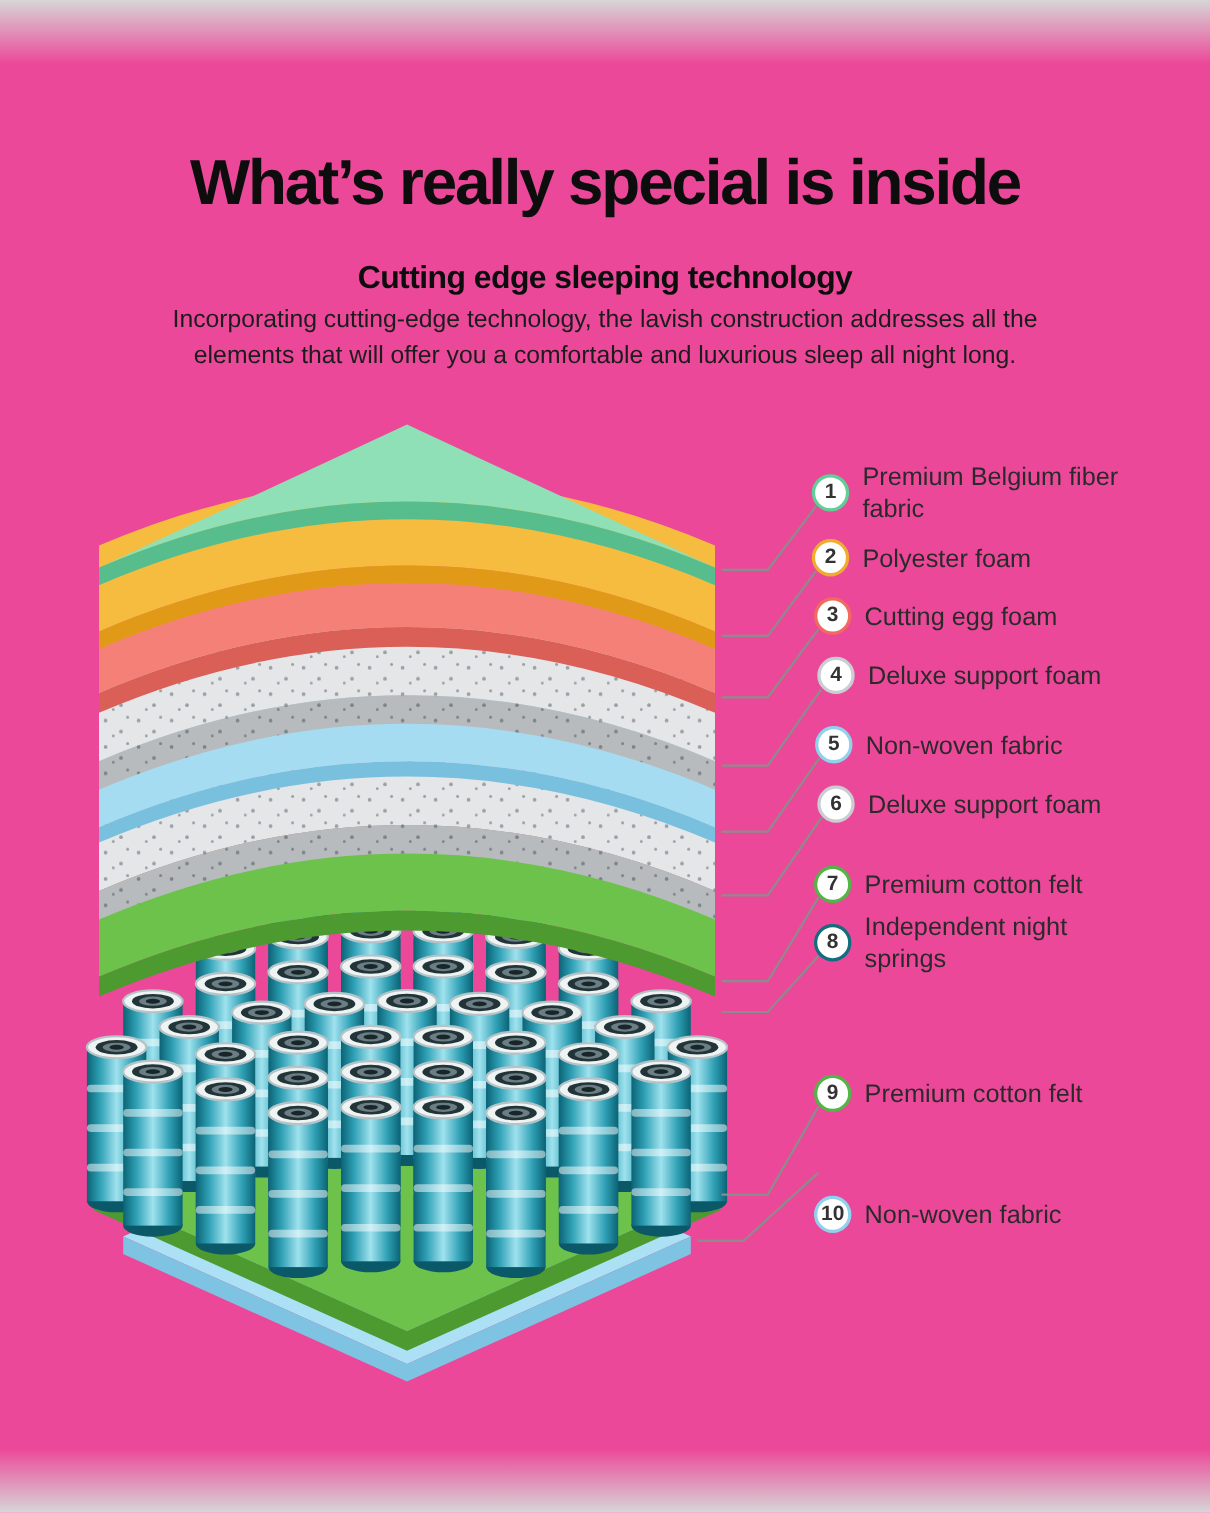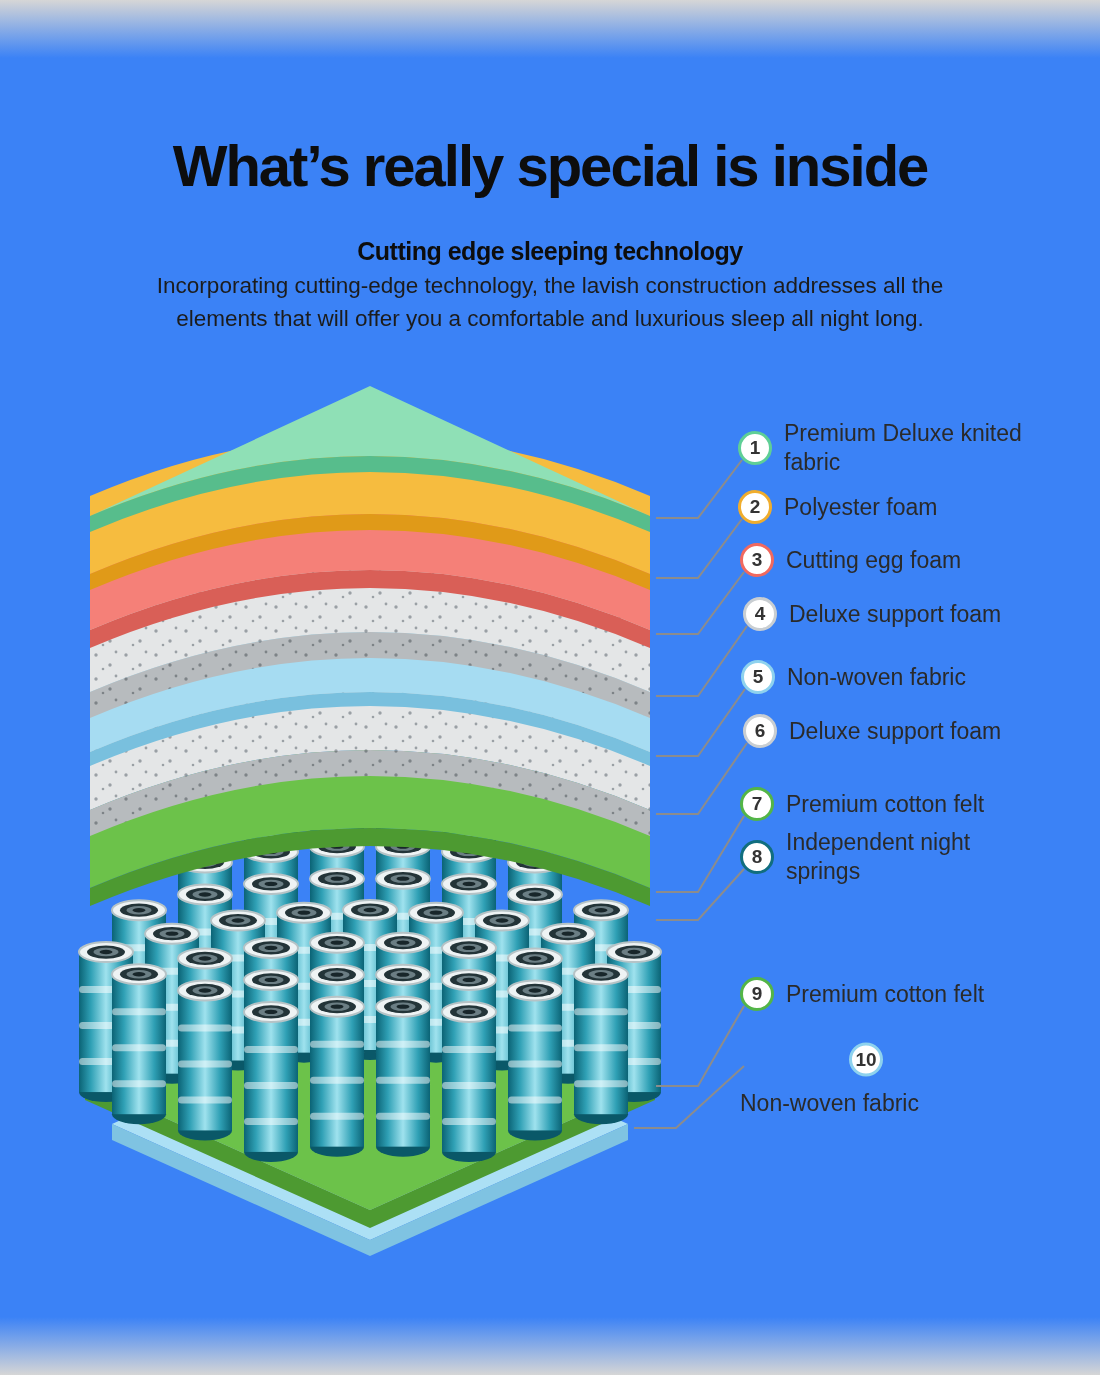--- a/index.html
+++ b/index.html
@@ -1,25 +1,25 @@
 <!DOCTYPE html>
 <html><head>
 <meta charset="utf-8">
 <style>
   *{margin:0;padding:0;box-sizing:border-box}
   html,body{background:#ffffff}
   body{font-family:"Liberation Sans",sans-serif;color:#111}
-  .page{position:relative;width:1100px;height:1375px;background:#3b82f6;overflow:hidden;margin:0 auto}
+  .page{position:relative;width:1100px;height:1375px;background:#ec4899;overflow:hidden;margin:0 auto}
   .edge-top{position:absolute;top:0;left:0;right:0;height:58px;
     background:linear-gradient(#d6d6d6,rgba(255,255,255,0));z-index:0}
   .edge-bottom{position:absolute;bottom:0;left:0;right:0;height:58px;
     background:linear-gradient(rgba(255,255,255,0),#d6d6d6);z-index:0}
   header{position:relative;z-index:2;text-align:center;padding-top:136px}
   h1{font-size:58px;font-weight:900;letter-spacing:-2px;color:#0d0d0d;line-height:1.05}
-  h2{font-size:25px;font-weight:bold;color:#0d0d0d;margin-top:40px;letter-spacing:-0.5px}
+  h2{font-size:29px;font-weight:bold;color:#0d0d0d;margin-top:40px;letter-spacing:-0.5px}
   .desc{font-size:22.5px;color:#1c1c1c;margin:4px auto 0;max-width:820px;line-height:1.45}
   #diagram-svg{position:absolute;left:0;top:0;z-index:1}
   #callouts{position:absolute;inset:0;z-index:3}
   .callout{position:absolute;display:flex;align-items:center;gap:12px;transform:translateY(-50%)}
   .badge{width:34px;height:34px;border-radius:50%;border:3.5px solid #999;background:#fff;
     display:flex;align-items:center;justify-content:center;
     font-size:19px;font-weight:bold;color:#333;flex:0 0 auto}
   .clabel{font-size:23px;color:#2a2a2a;width:252px;line-height:1.26}
 </style>
 </head>
@@ -512,21 +512,21 @@
         <path d="M 656,892 L 698,892 L 744,816"></path>
         <path d="M 656,920 L 698,920 L 744,869"></path>
         <path d="M 656,1086 L 698,1086 L 744,1006"></path>
         <path d="M 634,1128 L 676,1128 L 744,1066"></path>
       </g>
     </svg>
 
   <div id="callouts">
       <div class="callout" style="left: 738px; top: 448px;">
         <span class="badge" style="border-color: rgb(95, 207, 150);">1</span>
-        <span class="clabel">Premium Deluxe knited fabric</span>
+        <span class="clabel">Premium Belgium fiber fabric</span>
       </div>
       <div class="callout" style="left: 738px; top: 507px;">
         <span class="badge" style="border-color: rgb(240, 173, 45);">2</span>
         <span class="clabel">Polyester foam</span>
       </div>
       <div class="callout" style="left: 740px; top: 560px;">
         <span class="badge" style="border-color: rgb(241, 105, 95);">3</span>
         <span class="clabel">Cutting egg foam</span>
       </div>
       <div class="callout" style="left: 743px; top: 614px;">
@@ -546,18 +546,18 @@
         <span class="clabel">Premium cotton felt</span>
       </div>
       <div class="callout" style="left: 740px; top: 857px;">
         <span class="badge" style="border-color: rgb(17, 110, 126);">8</span>
         <span class="clabel">Independent night springs</span>
       </div>
       <div class="callout" style="left: 740px; top: 994px;">
         <span class="badge" style="border-color: rgb(83, 181, 71);">9</span>
         <span class="clabel">Premium cotton felt</span>
       </div>
-      <div class="callout" style="left: 740px; top: 1080px; flex-direction: column;">
+      <div class="callout" style="left: 740px; top: 1104px;">
         <span class="badge" style="border-color: rgb(142, 210, 238);">10</span>
         <span class="clabel">Non-woven fabric</span>
       </div>
     </div>
 </div>
 
 </body></html>

